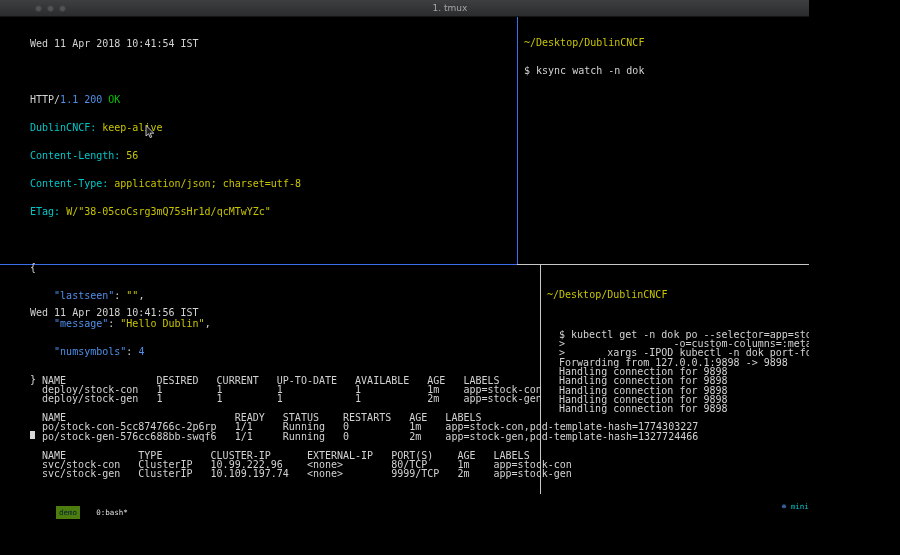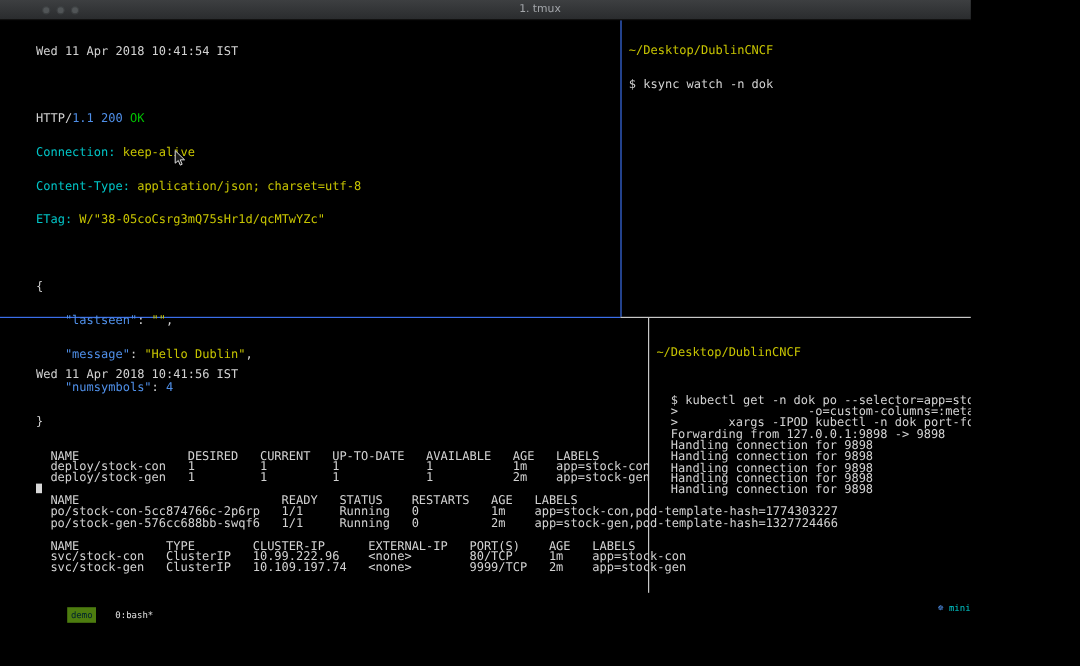--- a/index.html
+++ b/index.html
@@ -70,21 +70,22 @@
 
     <div class="div-v b-active" style="left:517px; top:0;     height:247px;"></div>
     <div class="div-h b-active" style="left:0;     top:247px; width:517px;"></div>
     <div class="div-h b-inactive" style="left:517px; top:247px; width:346px;"></div>
     <div class="div-v b-inactive" style="left:540px; top:248px; height:229px;"></div>
 
     <div class="pane" style="left:30px; top:3px; width:486px; height:243px;">
       <div class="line white">Wed 11 Apr 2018 10:41:54 IST</div>
       <div class="line"></div>
       <div class="line"><span class="white">HTTP/</span><span class="blue">1.1 200</span><span class="green"> OK</span></div>
-      <div class="line"><span class="cyan">Connection:</span><span class="yellow"> keep-alive</span></div>
+      <div class="line"><span class="cyan">DublinCNCF:</span><span class="yellow"> keep-alive</span></div>
+      <div class="line"><span class="cyan">Content-Length:</span><span class="yellow"> 56</span></div>
       <div class="line"><span class="cyan">Content-Type:</span><span class="yellow"> application/json; charset=utf-8</span></div>
       <div class="line"><span class="cyan">ETag:</span><span class="yellow"> W/"38-05coCsrg3mQ75sHr1d/qcMTwYZc"</span></div>
       <div class="line"></div>
       <div class="line white">{</div>
       <div class="line"><span class="blue">    "lastseen"</span><span class="white">: </span><span class="yellow">""</span><span class="white">,</span></div>
       <div class="line"><span class="blue">    "message"</span><span class="white">: </span><span class="yellow">"Hello Dublin"</span><span class="white">,</span></div>
       <div class="line"><span class="blue">    "numsymbols"</span><span class="white">: </span><span class="blue">4</span><span class="white"></span></div>
       <div class="line white">}</div>
       <div class="line"></div>
       <div class="line"><span class="cursor-block"></span></div>

